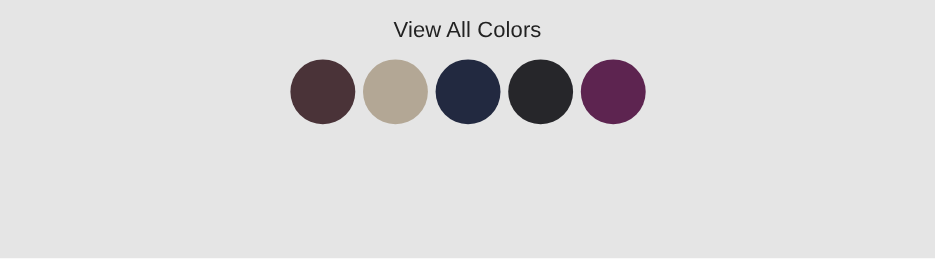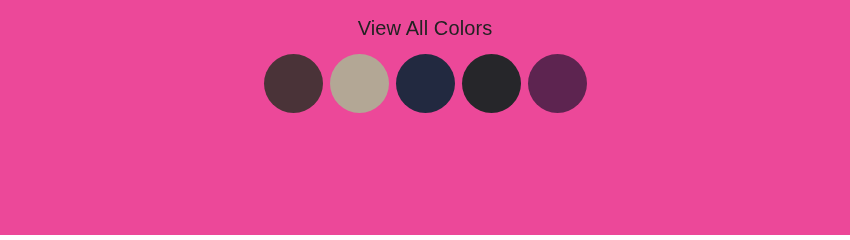--- a/index.html
+++ b/index.html
@@ -50,21 +50,21 @@
     width: 59px;
     height: 59px;
     border-radius: 50%;
     flex: 0 0 auto;
     background: #cccccc;
   }
 </style>
 </head>
 <body style="background: rgb(255, 255, 255);">
 
-<div class="page" style="background: #ec4899;">
+<div class="page" style="background: #e5e5e5;">
 
   <div class="color-panel">
 
     <div class="panel-title" style="color: rgb(34, 34, 34);">View All Colors</div>
 
     <div class="swatch-row">
       <div class="swatch" style="background: rgb(74, 51, 56);"></div>
       <div class="swatch" style="background: rgb(179, 167, 149);"></div>
       <div class="swatch" style="background: rgb(34, 41, 64);"></div>
       <div class="swatch" style="background: rgb(38, 38, 42);"></div>

